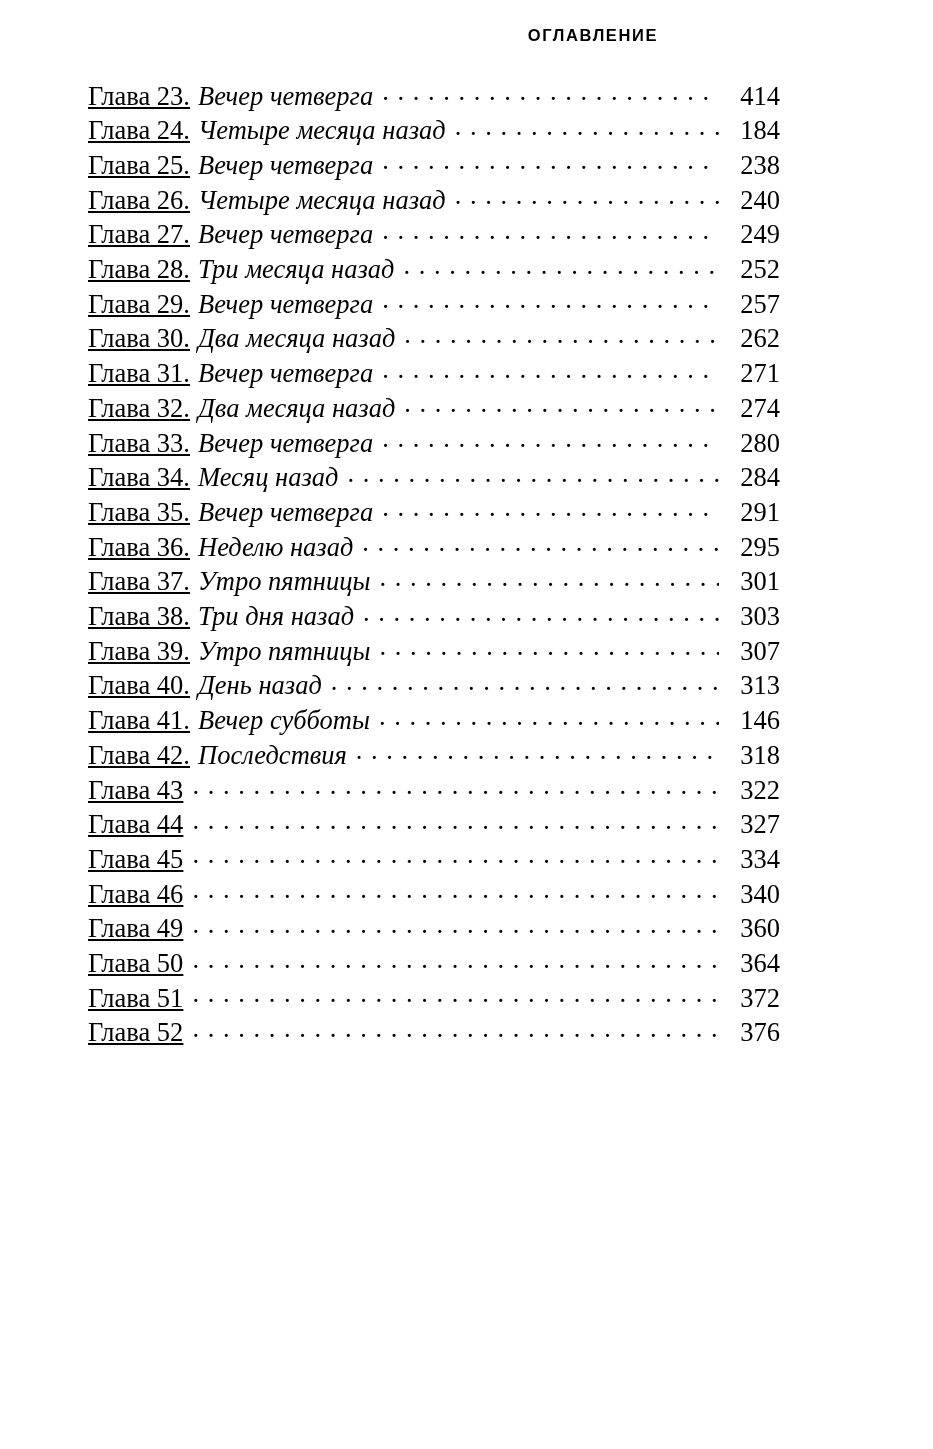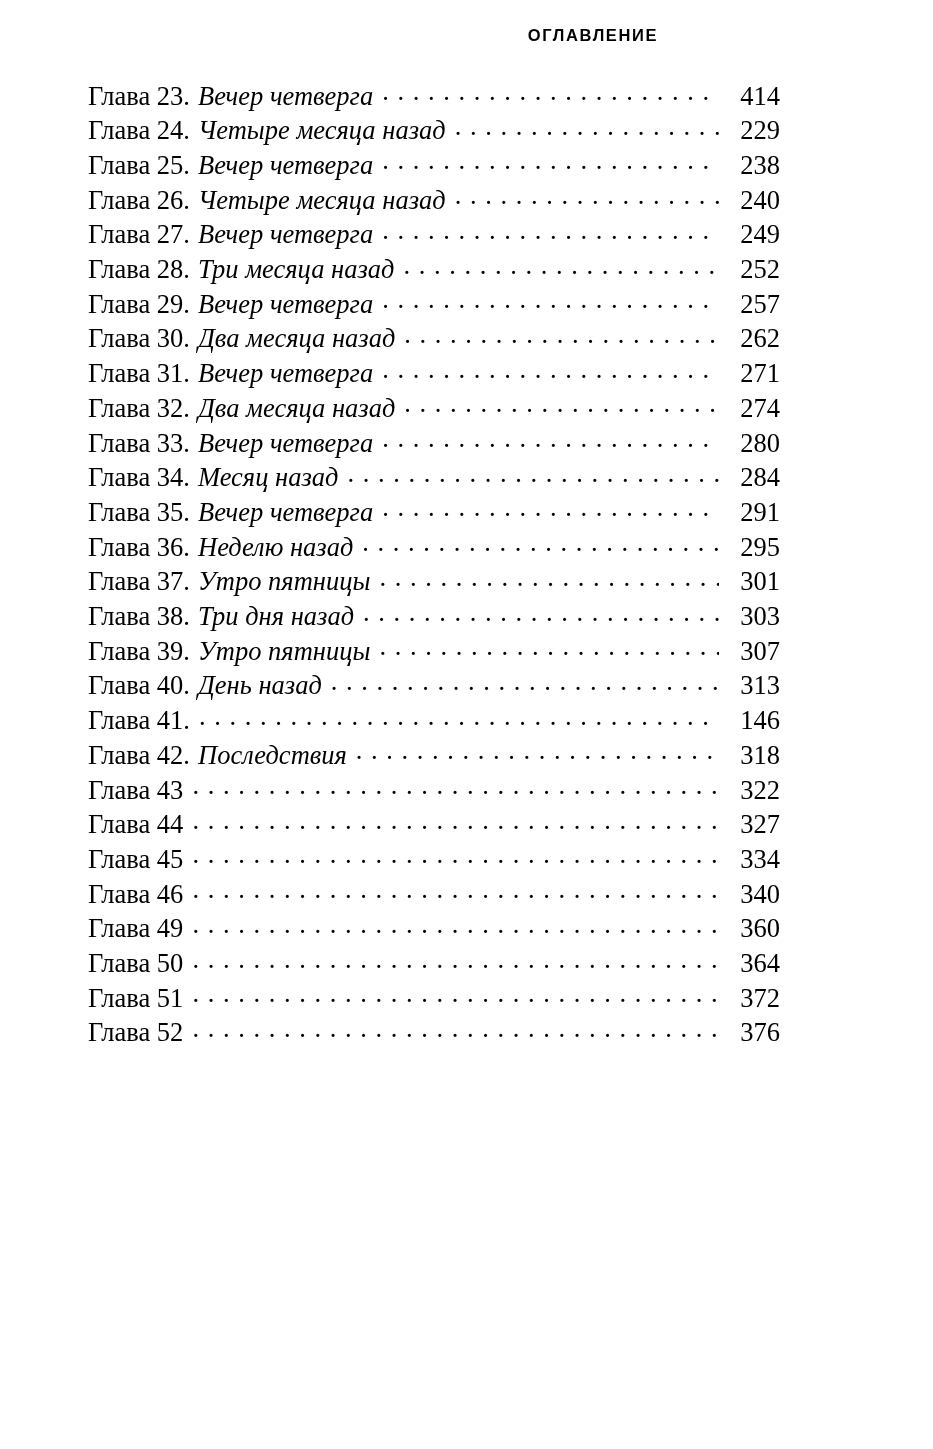--- a/index.html
+++ b/index.html
@@ -44,20 +44,21 @@
     line-height: 34.2px;
     white-space: nowrap;
   }
   .entry-title {
     flex: 0 0 auto;
     display: flex;
     align-items: baseline;
   }
   .chap-label {
     font-style: normal;
+    text-decoration: underline;
   }
   .chap-name {
     font-style: italic;
     margin-left: 8px;
     text-align: right;
   }
   .dots {
     flex: 1 1 auto;
     overflow: hidden;
     margin: 0 5px 0 9px;
@@ -107,21 +108,21 @@
           </span>
           <span class="dots"></span>
           <span class="page-num">414</span>
         </div>
         <div class="toc-entry">
           <span class="entry-title">
             <span class="chap-label">Глава 24.</span>
             <span class="chap-name">Четыре месяца назад</span>
           </span>
           <span class="dots"></span>
-          <span class="page-num">229</span>
+          <span class="page-num">184</span>
         </div>
         <div class="toc-entry">
           <span class="entry-title">
             <span class="chap-label">Глава 25.</span>
             <span class="chap-name">Вечер четверга</span>
           </span>
           <span class="dots"></span>
           <span class="page-num">238</span>
         </div>
         <div class="toc-entry">
@@ -240,20 +241,21 @@
           <span class="entry-title">
             <span class="chap-label">Глава 40.</span>
             <span class="chap-name">День назад</span>
           </span>
           <span class="dots"></span>
           <span class="page-num">313</span>
         </div>
         <div class="toc-entry">
           <span class="entry-title">
             <span class="chap-label">Глава 41.</span>
+            <span class="chap-name">Вечер субботы</span>
           </span>
           <span class="dots"></span>
           <span class="page-num">146</span>
         </div>
       </div>
 
 
     <div id="part2-list">
         <div class="toc-entry">
           <span class="entry-title">

